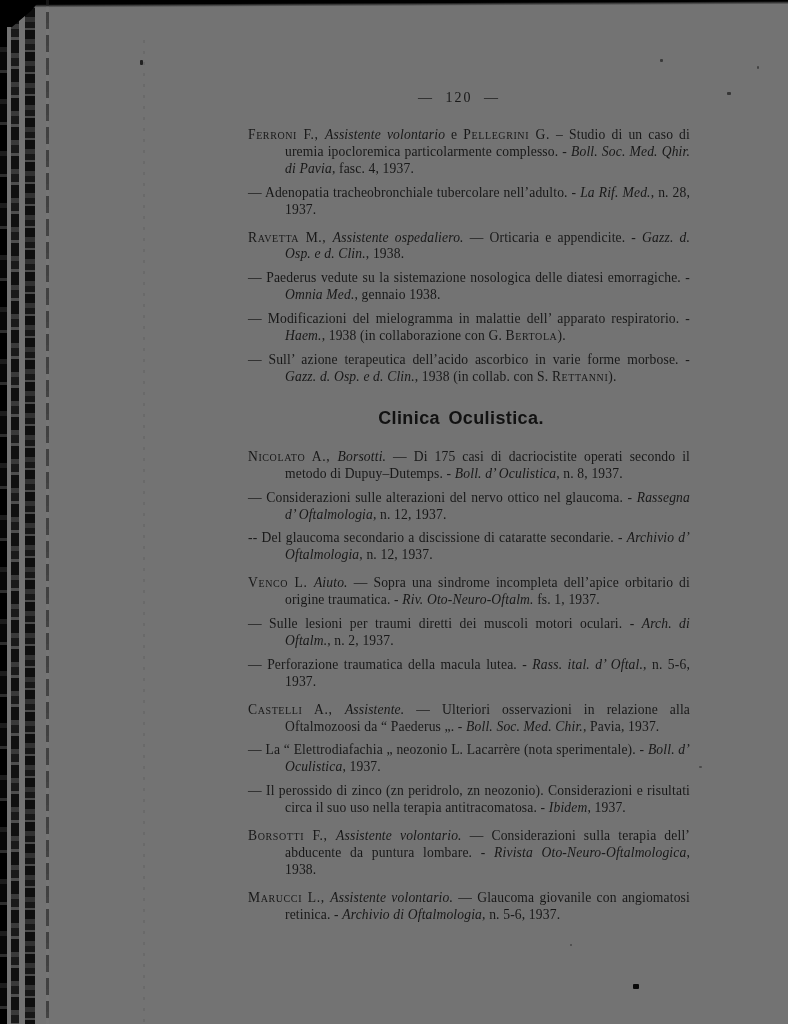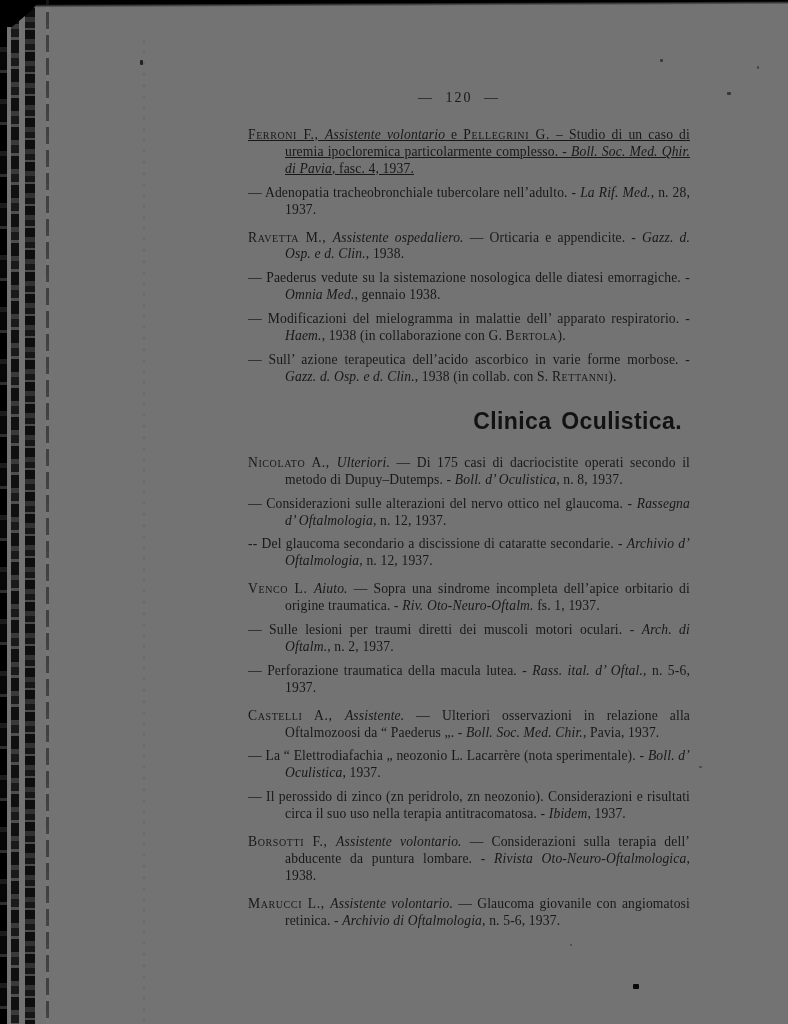--- a/index.html
+++ b/index.html
@@ -67,30 +67,30 @@
     font-size: 13.6px;
     line-height: 16.9px;
     text-align: justify;
     padding-left: 37px;
     text-indent: -37px;
     letter-spacing: 0.15px;
     color: #181818;
   }
   .entry + .entry { margin-top: 7px; }
   .entry.group-start { margin-top: 11px; }
-  .bib-list-top .entry.group-start:first-child { margin-top: 9px; text-decoration: underline; }
+  .bib-list-top .entry.group-start:first-child { margin-top: 9px; }
   .sc { font-variant: small-caps; letter-spacing: 0.6px; }
   .it { font-style: italic; }
   .section-heading {
     font-family: "Liberation Sans", "DejaVu Sans", sans-serif;
     font-weight: 700;
-    font-size: 23px;
+    font-size: 18px;
     letter-spacing: 0.4px;
     word-spacing: 3px;
-    text-align: right;
+    text-align: center;
     transform: translateX(-8px);
     margin: 22px 0 20px 0;
     color: #121212;
   }
 </style>
 </head>
 <body>
 
 <div class="scan-page">
 
@@ -119,21 +119,21 @@
         <p class="entry"><span class="rm">— Adenopatia tracheobronchiale tubercolare nell’adulto. - </span><span class="it">La Rif. Med.</span><span class="rm">, n. 28, 1937.</span></p>
         <p class="entry group-start"><span class="sc">Ravetta M., </span><span class="it">Assistente ospedaliero.</span><span class="rm"> — Orticaria e appendicite. - </span><span class="it">Gazz. d. Osp. e d. Clin.</span><span class="rm">, 1938.</span></p>
         <p class="entry"><span class="rm">— Paederus vedute su la sistemazione nosologica delle diatesi emorragiche. - </span><span class="it">Omnia Med.</span><span class="rm">, gennaio 1938.</span></p>
         <p class="entry"><span class="rm">— Modificazioni del mielogramma in malattie dell’ apparato respiratorio. - </span><span class="it">Haem.</span><span class="rm">, 1938 (in collaborazione con G. </span><span class="sc">Bertola</span><span class="rm">).</span></p>
         <p class="entry"><span class="rm">— Sull’ azione terapeutica dell’acido ascorbico in varie forme morbose. - </span><span class="it">Gazz. d. Osp. e d. Clin.</span><span class="rm">, 1938 (in collab. con S. </span><span class="sc">Rettanni</span><span class="rm">).</span></p>
       </div>
 
     <h2 class="section-heading">Clinica Oculistica.</h2>
 
     <div class="bib-list bib-list-bottom">
-        <p class="entry group-start"><span class="sc">Nicolato A., </span><span class="it">Ulteriori.</span><span class="rm"> — Di 175 casi di dacriocistite operati secondo il metodo di Dupuy–Dutemps. - </span><span class="it">Boll. d’ Oculistica</span><span class="rm">, n. 8, 1937.</span></p>
+        <p class="entry group-start"><span class="sc">Nicolato A., </span><span class="it">Borsotti.</span><span class="rm"> — Di 175 casi di dacriocistite operati secondo il metodo di Dupuy–Dutemps. - </span><span class="it">Boll. d’ Oculistica</span><span class="rm">, n. 8, 1937.</span></p>
         <p class="entry"><span class="rm">— Considerazioni sulle alterazioni del nervo ottico nel glaucoma. - </span><span class="it">Rassegna d’ Oftalmologia</span><span class="rm">, n. 12, 1937.</span></p>
         <p class="entry"><span class="rm">-- Del glaucoma secondario a discissione di cataratte secondarie. - </span><span class="it">Archivio d’ Oftalmologia</span><span class="rm">, n. 12, 1937.</span></p>
         <p class="entry group-start"><span class="sc">Venco L. </span><span class="it">Aiuto.</span><span class="rm"> — Sopra una sindrome incompleta dell’apice orbitario di origine traumatica. - </span><span class="it">Riv. Oto-Neuro-Oftalm.</span><span class="rm"> fs. 1, 1937.</span></p>
         <p class="entry"><span class="rm">— Sulle lesioni per traumi diretti dei muscoli motori oculari. - </span><span class="it">Arch. di Oftalm.</span><span class="rm">, n. 2, 1937.</span></p>
         <p class="entry"><span class="rm">— Perforazione traumatica della macula lutea. - </span><span class="it">Rass. ital. d’ Oftal.</span><span class="rm">, n. 5-6, 1937.</span></p>
         <p class="entry group-start"><span class="sc">Castelli A., </span><span class="it">Assistente.</span><span class="rm"> — Ulteriori osservazioni in relazione alla Oftalmozoosi da “ Paederus „. - </span><span class="it">Boll. Soc. Med. Chir.</span><span class="rm">, Pavia, 1937.</span></p>
         <p class="entry"><span class="rm">— La “ Elettrodiafachia „ neozonio L. Lacarrère (nota sperimentale). - </span><span class="it">Boll. d’ Oculistica</span><span class="rm">, 1937.</span></p>
         <p class="entry"><span class="rm">— Il perossido di zinco (zn peridrolo, zn neozonio). Considerazioni e risultati circa il suo uso nella terapia antitracomatosa. - </span><span class="it">Ibidem</span><span class="rm">, 1937.</span></p>
         <p class="entry group-start"><span class="sc">Borsotti F., </span><span class="it">Assistente volontario.</span><span class="rm"> — Considerazioni sulla terapia dell’ abducente da puntura lombare. - </span><span class="it">Rivista Oto-Neuro-Oftalmologica</span><span class="rm">, 1938.</span></p>
         <p class="entry group-start"><span class="sc">Marucci L., </span><span class="it">Assistente volontario.</span><span class="rm"> — Glaucoma giovanile con angiomatosi retinica. - </span><span class="it">Archivio di Oftalmologia</span><span class="rm">, n. 5-6, 1937.</span></p>

